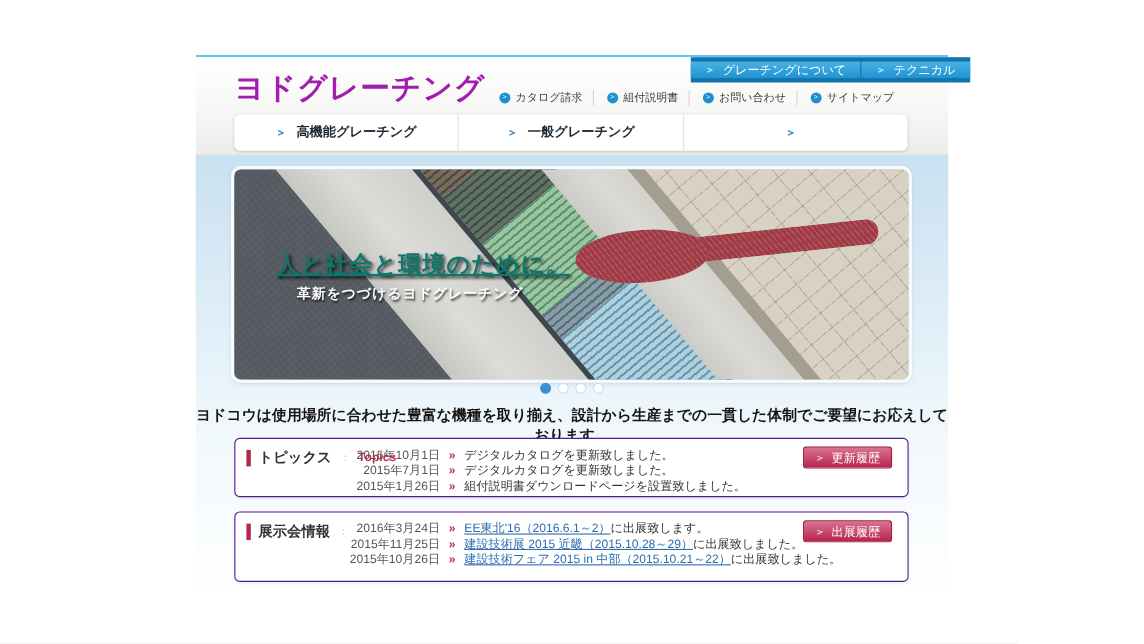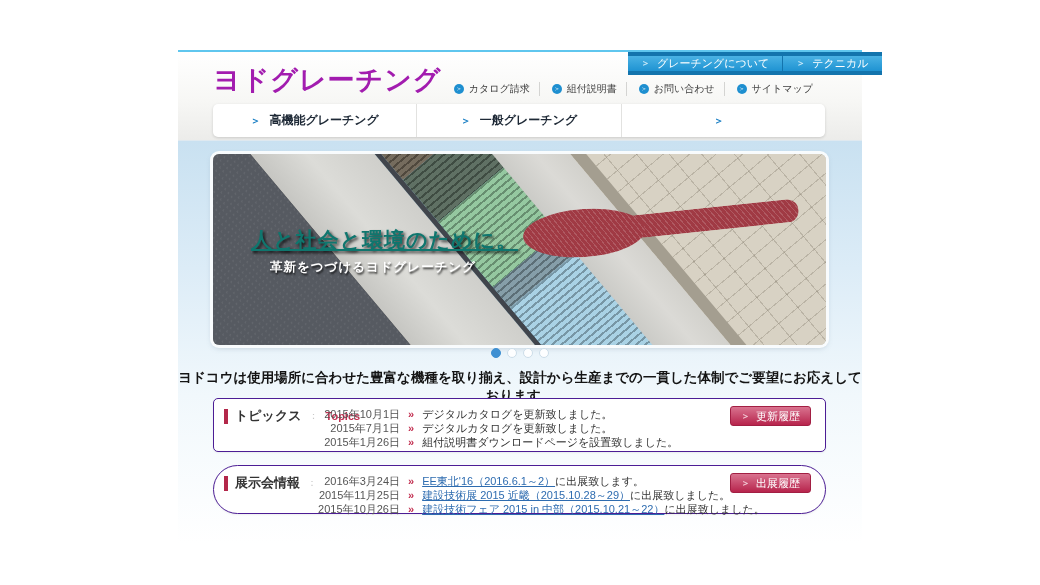--- a/index.html
+++ b/index.html
@@ -80,21 +80,21 @@
   .dot{width:10px;height:10px;border-radius:50%;background:#fdfeff;border:1px solid #ccdde9;cursor:pointer;box-sizing:border-box;}
   .dot.active{background:#3f90d2;border-color:#3f90d2;}
 
   .tagline{position:absolute;left:178px;top:369px;width:684px;text-align:center;
            font-family:"Liberation Serif","DejaVu Serif",serif;font-size:13.5px;font-weight:bold;color:#141414;}
 
   
   .panel{position:absolute;left:213px;width:613px;background:#fff;border:1px solid #4c1d95;
          border-radius:5px;box-shadow:0 1px 2px rgba(0,0,0,0.06);box-sizing:border-box;}
   .panel-topics{top:398px;height:54px;}
-  .panel-expo{top:465px;height:49px;border-radius:25px;}
+  .panel-expo{top:465px;height:64px;}
   .title-group{position:absolute;left:10px;top:8px;display:flex;align-items:center;}
   .red-bar{width:4px;height:15px;background:#b3274a;margin-right:7px;}
   .p-title{font-size:13px;font-weight:bold;color:#333;}
   .p-sep{color:#c8c8c8;font-size:10px;margin:0 7px;}
   .p-en{color:#c22f50;font-size:11px;font-weight:bold;text-align:right;}
   .rows{position:absolute;left:104px;top:8px;}
   .row{display:flex;align-items:flex-start;height:14px;font-size:11px;line-height:14px;}
   .date{width:82px;text-align:right;color:#555;flex:0 0 auto;}
   .dbl{color:#c22f50;font-weight:bold;margin:0 8px;flex:0 0 auto;}
   .dbl::before{content:"»";}

